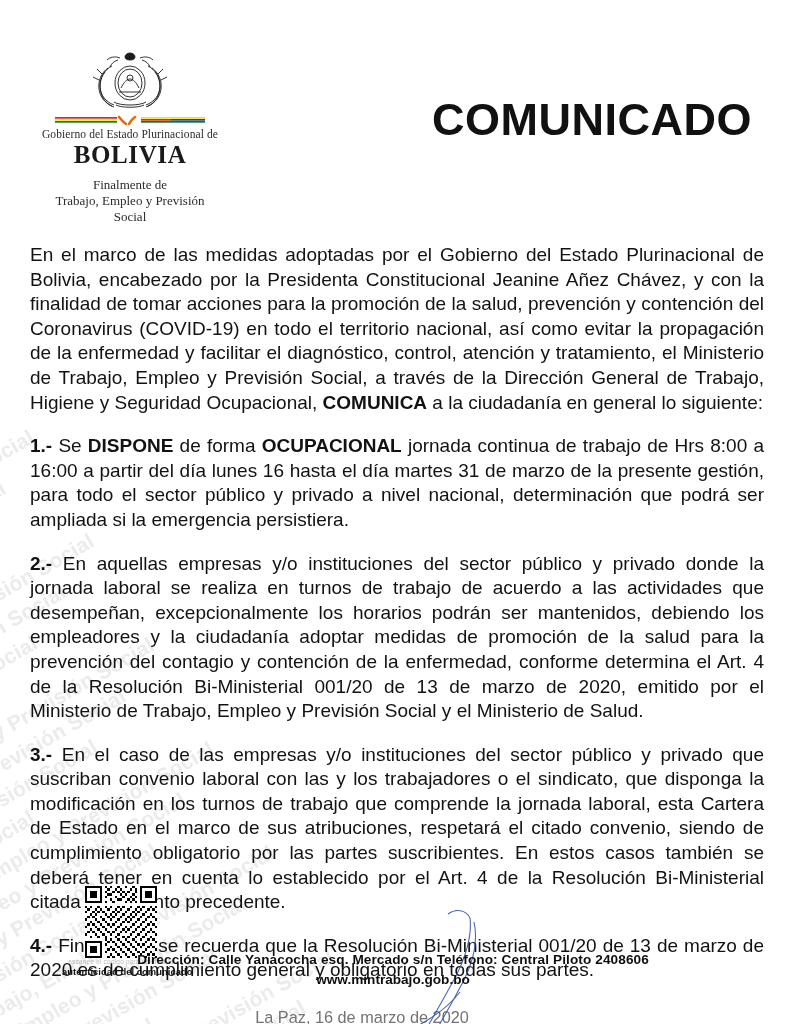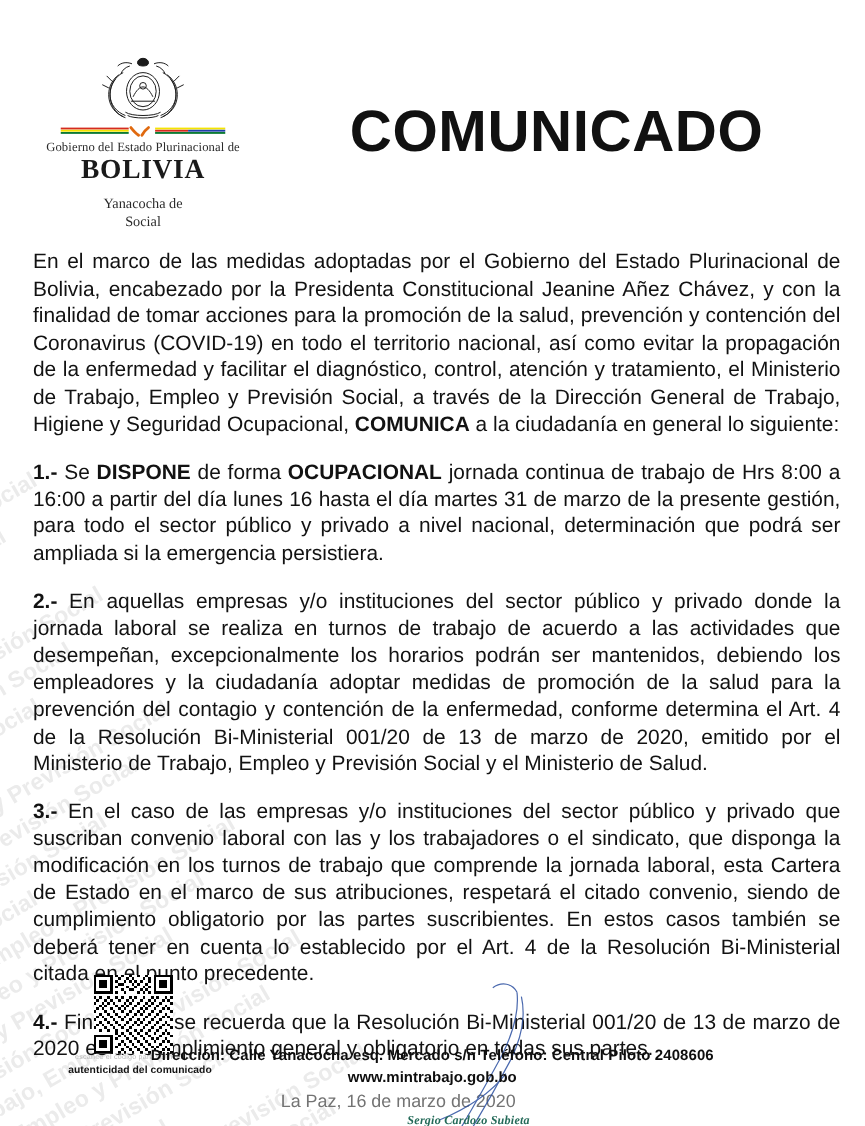--- a/index.html
+++ b/index.html
@@ -101,21 +101,21 @@
     text-align: center;
     padding-top: 54px;
     padding-right: 34px;
   }
   .title-main, .title-sub {
     font-family: "Liberation Sans", sans-serif;
     font-weight: 700;
     color: #111111;
     letter-spacing: 0.5px;
   }
-  .title-main { font-size: 53px; line-height: 52px; }
+  .title-main { font-size: 45px; line-height: 52px; text-align: right; }
   .title-sub  { font-size: 45px; line-height: 54px; }
 
   
   .body-wrap {
     padding: 18px 22px 0 30px;
   }
   p.para {
     margin: 0 0 19px 0;
     font-family: "Liberation Sans", sans-serif;
     font-size: 19px;
@@ -334,21 +334,22 @@
             <rect x="86" y="3" width="64" height="1.7" fill="#f4e400"></rect>
             <rect x="86" y="5" width="30" height="1.7" fill="#d52b1e"></rect>
             <rect x="116" y="5" width="34" height="1.7" fill="#1f3fa8"></rect>
             <rect x="86" y="7" width="64" height="1.7" fill="#0b7a33"></rect>
           </svg>
         </div>
 
         <div class="brand-gov">Gobierno del Estado Plurinacional de</div>
         <div class="brand-country">BOLIVIA</div>
         <div class="brand-ministry">
-          <div>Yanacocha de</div>
+          <div>Finalmente de</div>
+          <div>Trabajo, Empleo y Previsión</div>
           <div>Social</div>
         </div>
       </div>
 
       <div class="title-block">
         <div class="title-main">COMUNICADO</div>
       </div>
     </div>
 
     <div class="body-wrap">

